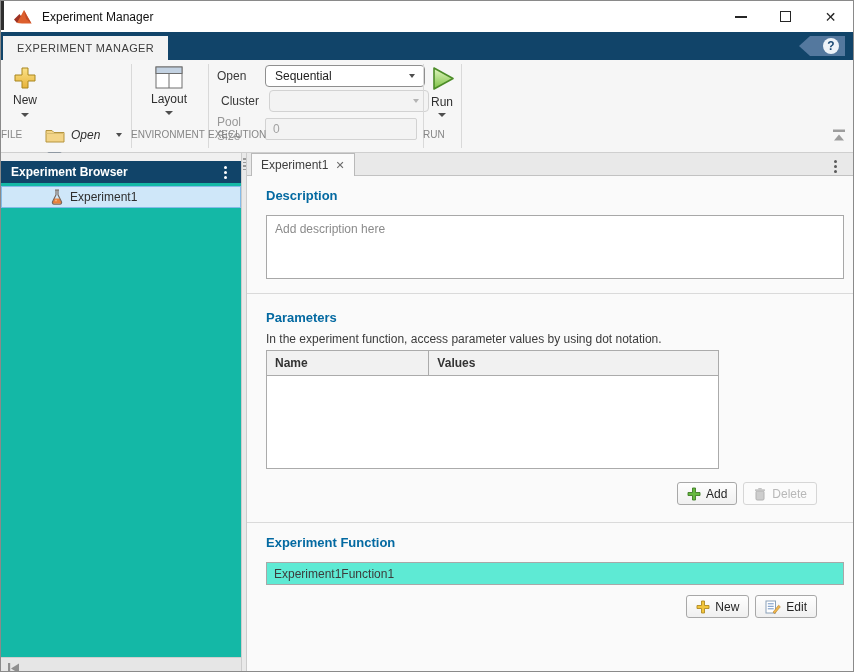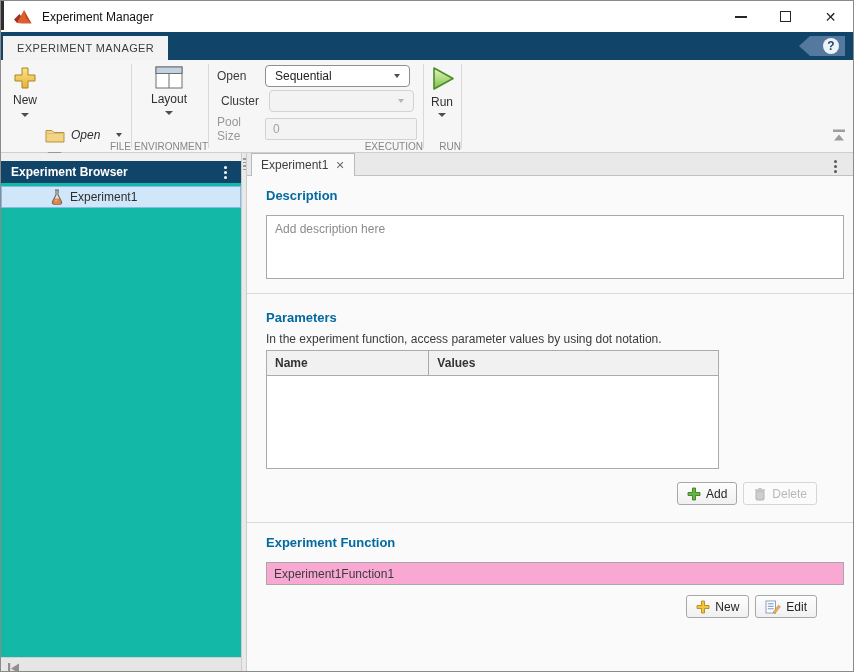--- a/index.html
+++ b/index.html
@@ -25,34 +25,34 @@
                 display:flex; align-items:center; font-size:11px; letter-spacing:.4px; color:#3d3d3d; }
   .help-tag { position:absolute; right:8px; top:4px; width:46px; height:20px; background:#54789e;
               clip-path:polygon(0 50%, 24% 0, 100% 0, 100% 100%, 24% 100%);
               display:flex; align-items:center; justify-content:flex-end; padding-right:6px; }
   .help-circle { width:16px; height:16px; border-radius:50%; background:#eef3f8; color:#1c4a74;
                  font-weight:bold; font-size:12px; display:flex; align-items:center; justify-content:center; }
 
   
   .toolbar { position:absolute; left:0; top:59px; width:100%; height:93px; background:#f6f6f6;
              border-bottom:1px solid #cfcfcf; }
-  .tsec-label { position:absolute; bottom:0; font-size:10px; color:#868686; text-align:right; }
+  .tsec-label { position:absolute; bottom:12px; font-size:10px; color:#868686; text-align:left; }
   .tdivider { position:absolute; top:4px; bottom:4px; width:1px; background:#d9d9d9; }
   .stackbtn { position:absolute; display:flex; flex-direction:column; align-items:center; cursor:default; }
   .stackbtn .lbl { margin-top:3px; color:#2f2f2f; }
   .caret { width:0; height:0; border-left:4px solid transparent; border-right:4px solid transparent;
            border-top:4px solid #4e4e4e; }
   .caret.sm { border-left-width:3.5px; border-right-width:3.5px; border-top-width:4px; }
   .caret.dis { border-top-color:#b4b4b4; }
   .rowbtn { position:absolute; display:flex; align-items:center; height:22px; cursor:default; }
   .rowbtn .lbl { margin-left:6px; color:#2f2f2f; }
   .exe-row { position:absolute; display:flex; align-items:center; }
   .exe-label { width:48px; color:#3a3a3a; }
   .exe-label.dis { color:#989898; }
-  .dropdown { width:145px; height:22px; background:#ffffff; border:1px solid #8f8f8f; border-radius:4px;
+  .dropdown { width:160px; height:22px; background:#ffffff; border:1px solid #8f8f8f; border-radius:4px;
               display:flex; align-items:center; padding:0 9px; }
   .dropdown .val { flex:1; color:#222; }
   .dropdown.dis { background:#f3f3f3; border-color:#d2d2d2; }
   .txtinput { width:152px; height:22px; border:1px solid #d2d2d2; background:#f3f3f3; border-radius:2px;
               padding:0 7px; font-family:"Liberation Sans",sans-serif; font-size:12px; color:#a2a2a2; }
   .minimize-ribbon { position:absolute; right:7px; bottom:10px; width:14px; height:13px; cursor:default; }
 
   
   .main { position:absolute; left:0; top:152px; width:100%; height:519px; background:#f0f0f0; }
 
@@ -100,21 +100,21 @@
   .ptable .thead { height:25px; background:#f1f1f1; border-bottom:1px solid #ababab; display:flex; }
   .ptable .th { display:flex; align-items:center; padding-left:8px; font-weight:bold; color:#333; }
   .ptable .th.name { width:36%; border-right:1px solid #ababab; }
   .ptable .th.values { flex:1; }
   .ptable .tbody { position:absolute; left:0; right:0; top:25px; bottom:0; background:#ffffff; }
   .btnrow { position:absolute; display:flex; gap:6px; }
   .mbtn { height:23px; display:flex; align-items:center; gap:5px; padding:0 9px; border:1px solid #a8a8a8;
           border-radius:3px; background:linear-gradient(#fefefe,#f0f0f0); color:#252525; cursor:pointer; }
   .mbtn.disabled { border-color:#d6d6d6; color:#b8b8b8; background:#fbfbfb; cursor:default; }
   .func-input { position:absolute; left:19px; top:386px; width:578px; height:23px; border:1px solid #a8a8a8;
-                background:#f9a8d4; font-family:"Liberation Sans",sans-serif; font-size:12px; padding:0 7px; color:#3c3c3c; }
+                background:#5eead4; font-family:"Liberation Sans",sans-serif; font-size:12px; padding:0 7px; color:#3c3c3c; }
 </style>
 </head>
 <body>
 
 <div id="app">
 
   <div class="titlebar">
     <div class="win-edge-artifact"></div>
     <svg class="app-logo" viewBox="0 0 20 18">
       <polygon points="1,11.5 6.5,6 9,9.5 4,15" fill="#9e3223"></polygon>

